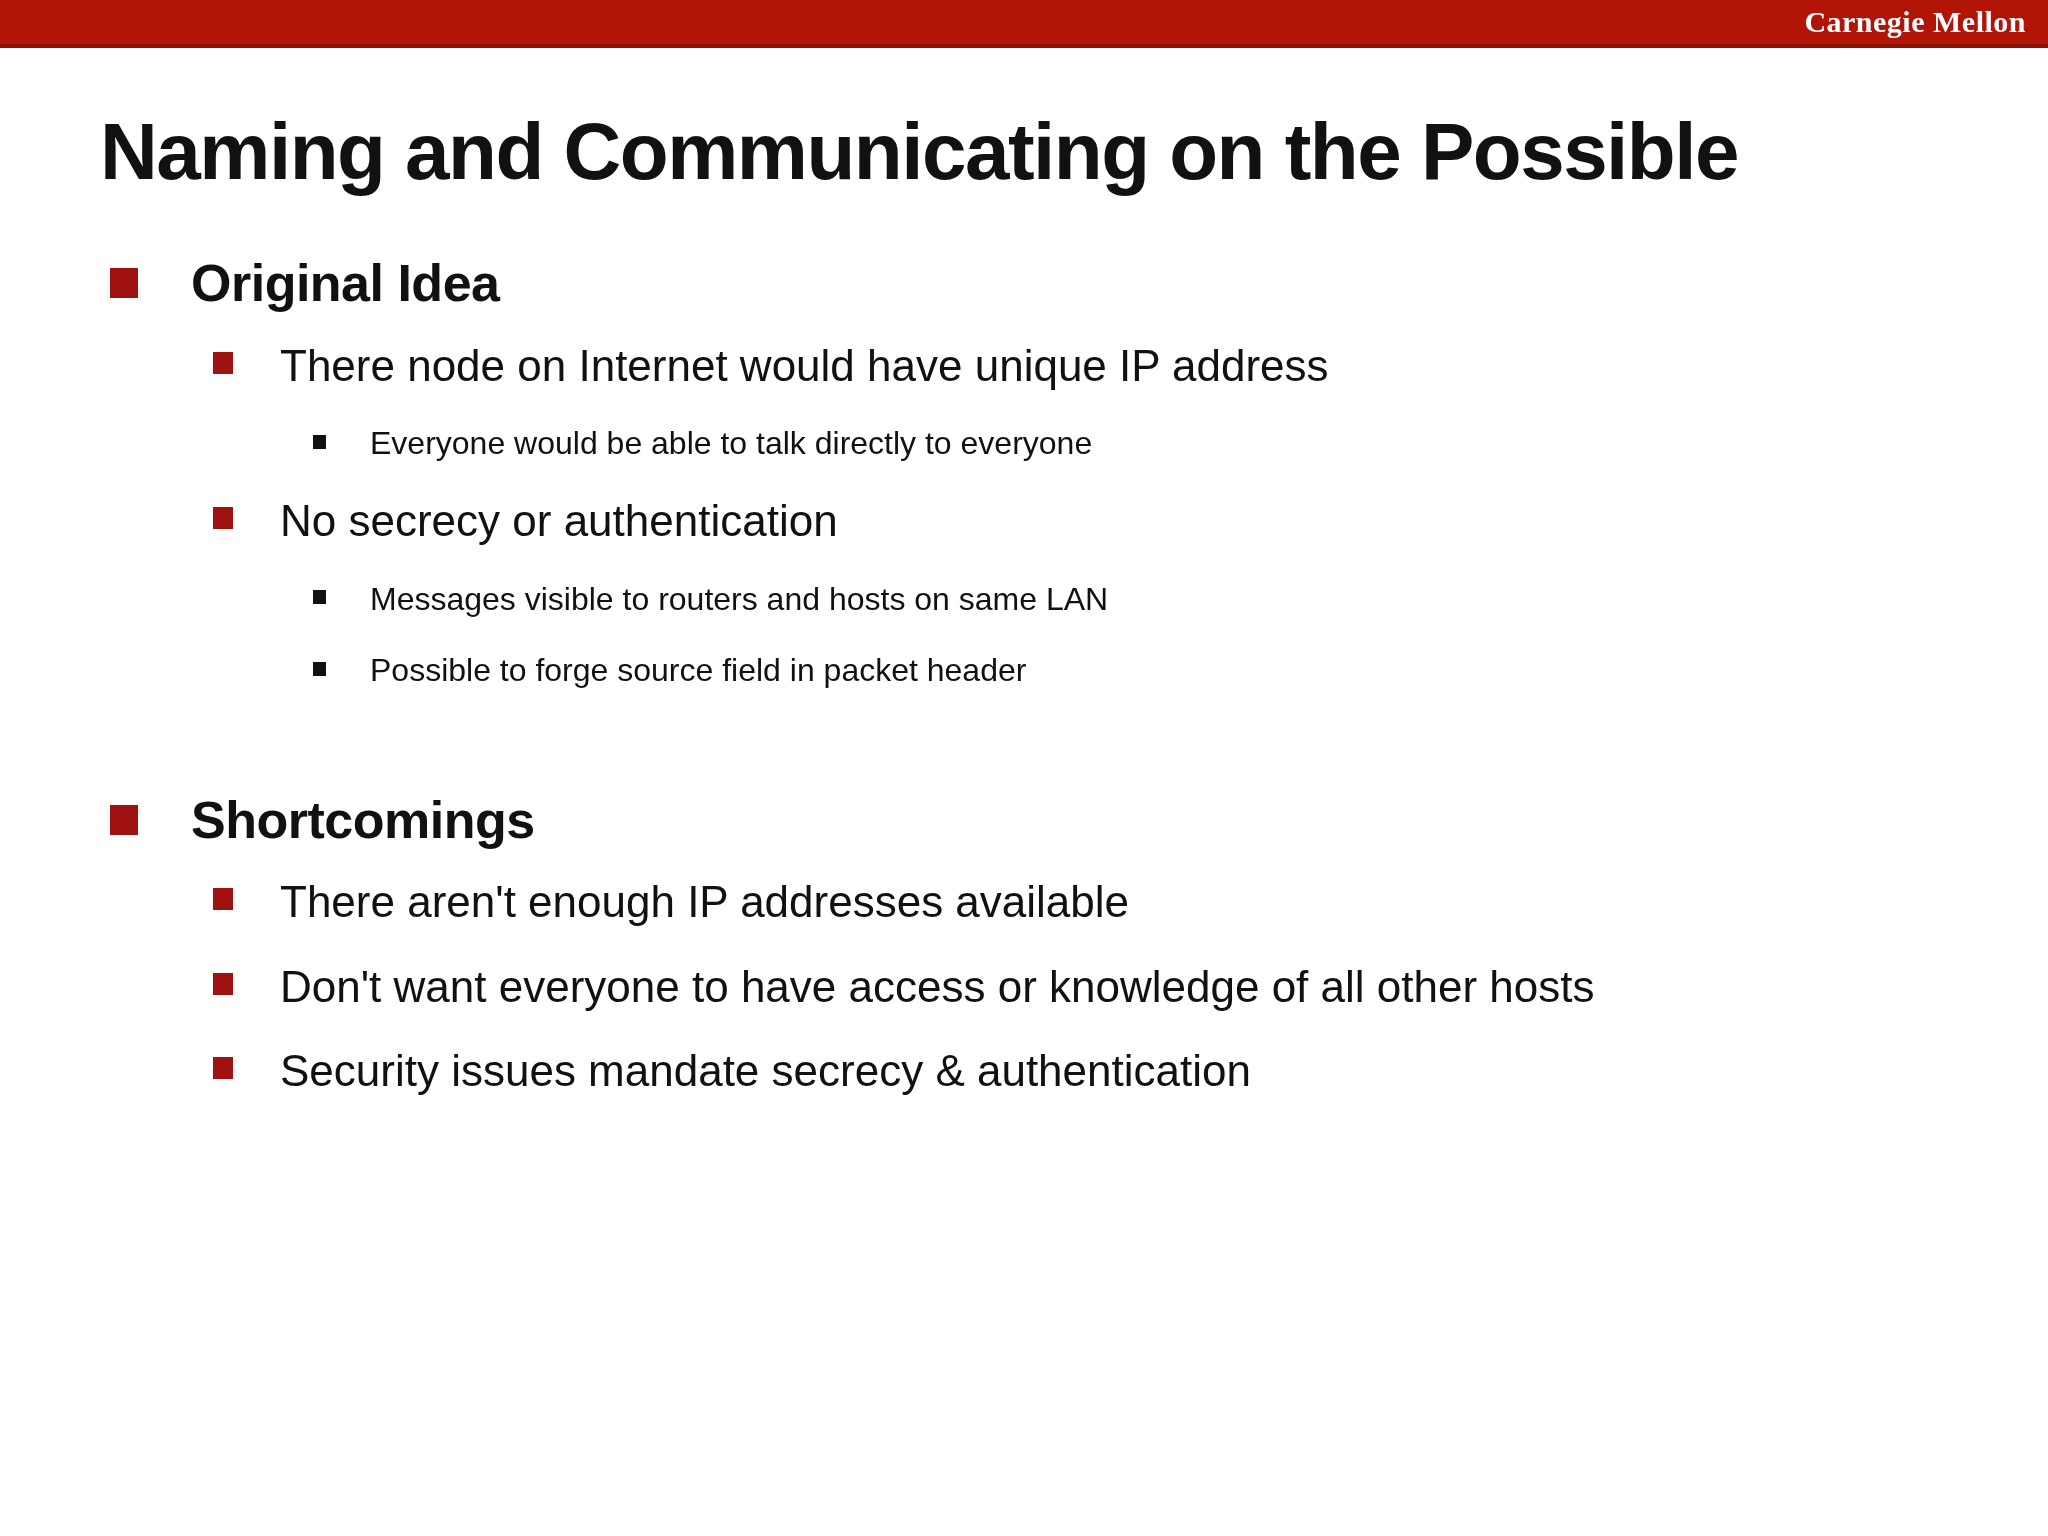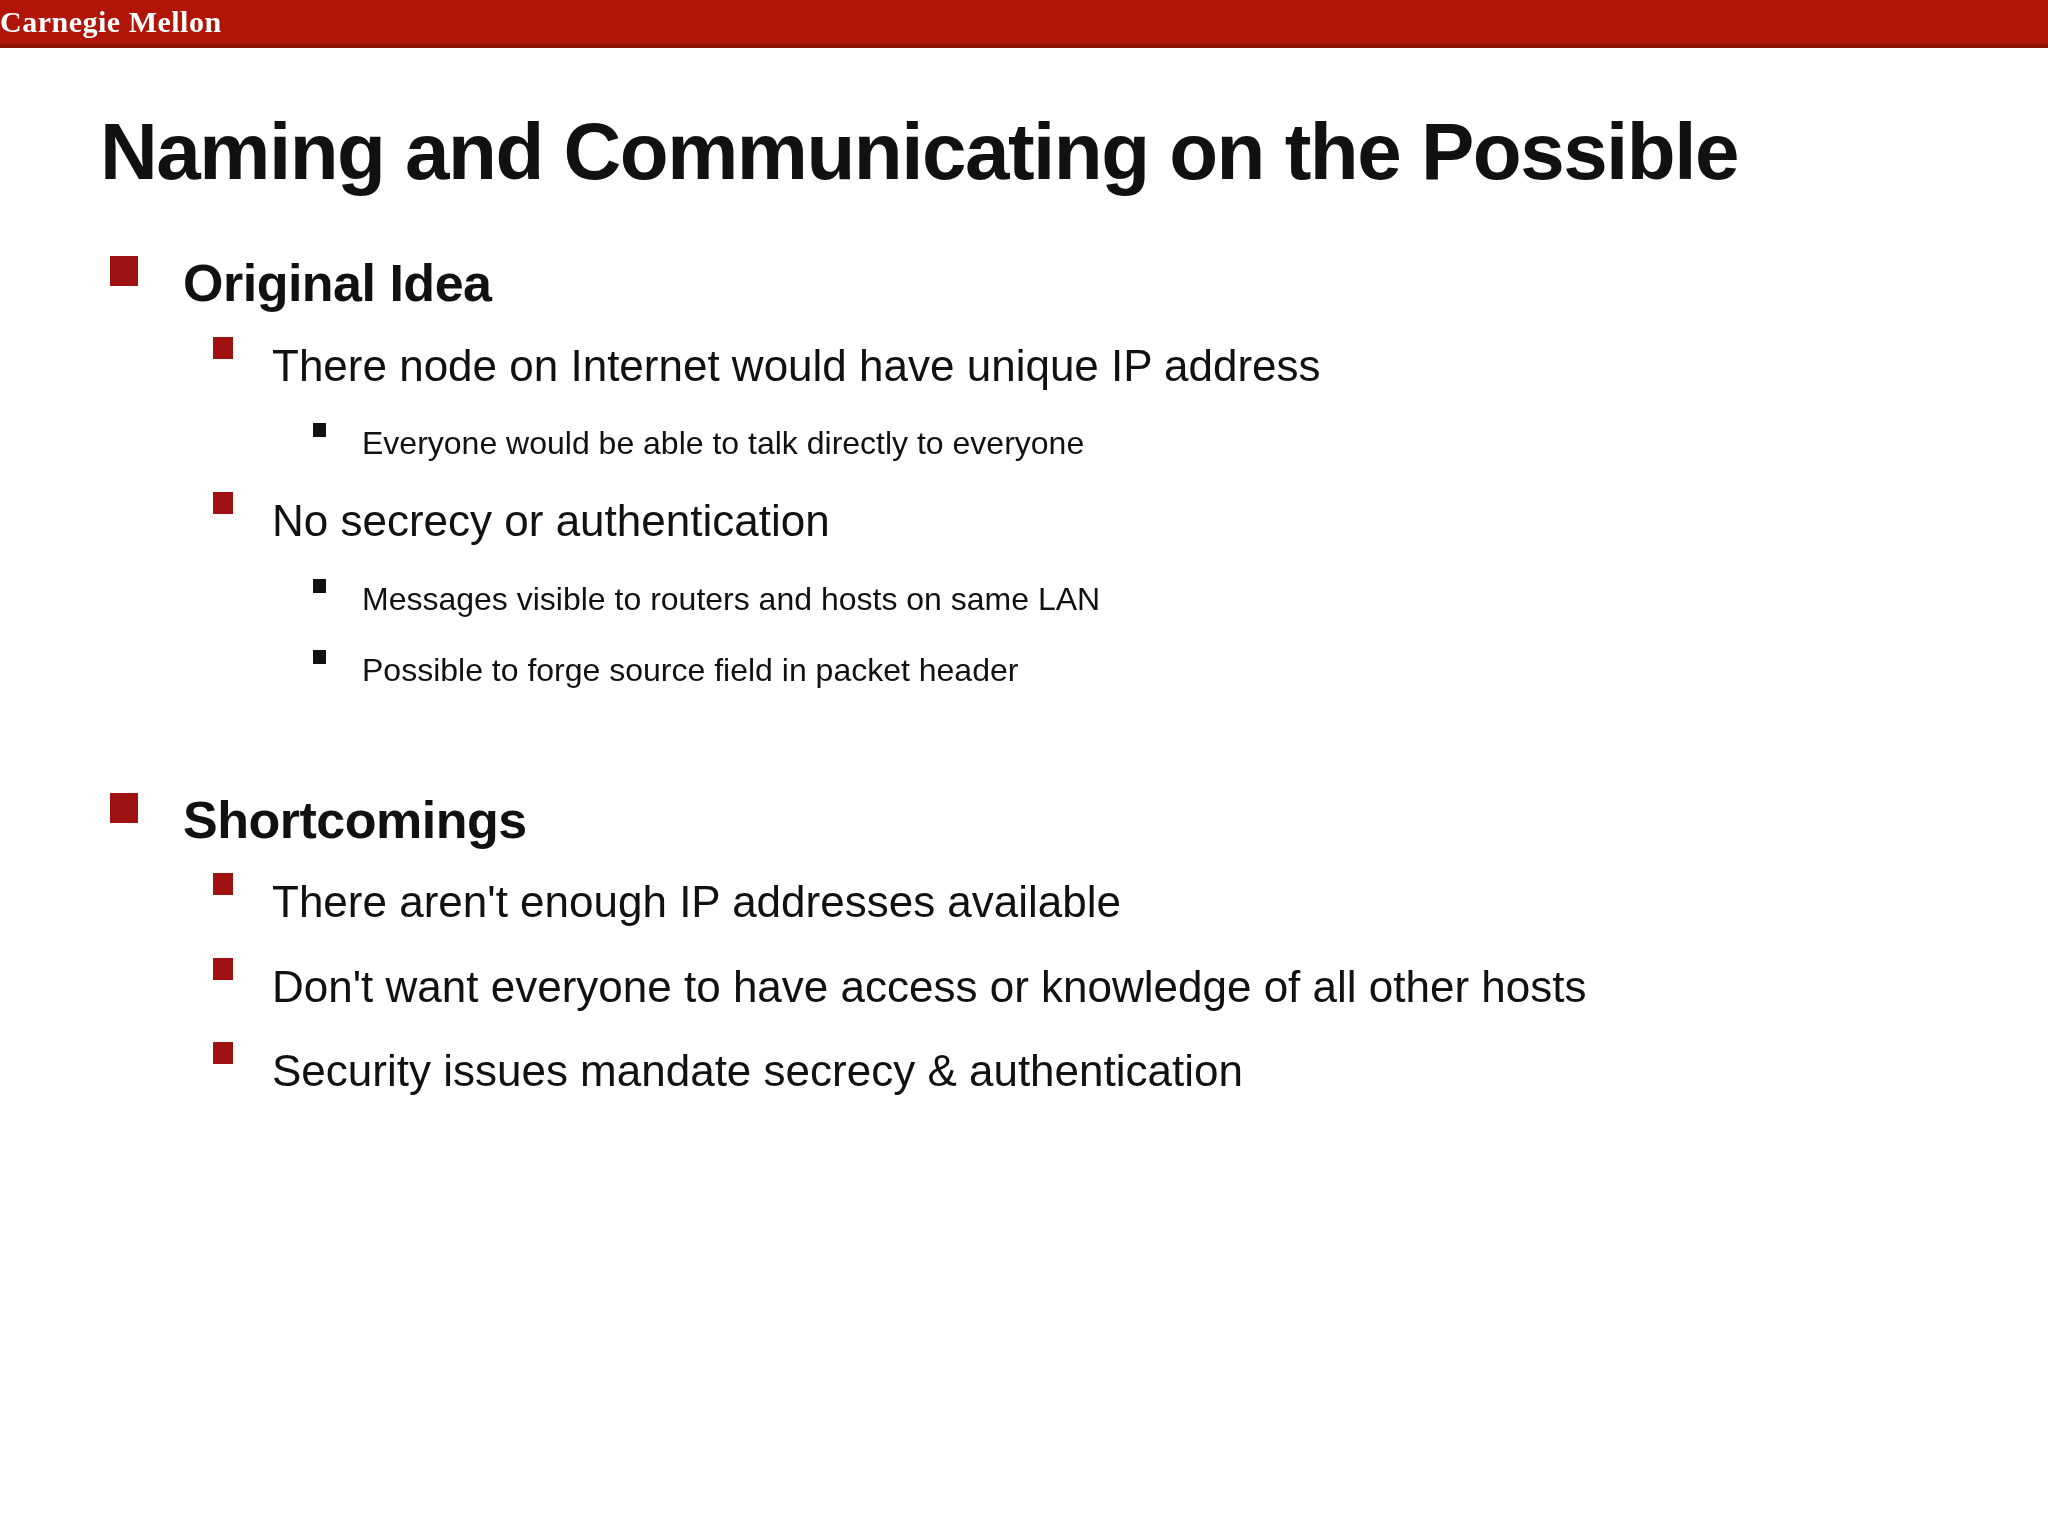--- a/index.html
+++ b/index.html
@@ -15,21 +15,21 @@
 
   
   .topbar {
     width: 100%;
     height: 48px;
     background: #b01508;
     border-bottom: 4px solid #8c1206;
     box-sizing: border-box;
     display: flex;
     align-items: center;
-    justify-content: flex-start;
+    justify-content: flex-end;
     padding-right: 22px;
   }
   .brand {
     font-family: "Liberation Serif", "DejaVu Serif", serif;
     font-weight: bold;
     font-size: 30px;
     color: #ffffff;
     letter-spacing: 0.5px;
   }
 
@@ -45,21 +45,22 @@
     letter-spacing: -1.5px;
     line-height: 1.15;
     color: #111111;
   }
 
   section { margin: 0; }
   .section-shortcomings { margin-top: 105px; }
 
   .row {
     display: flex;
-    align-items: flex-start;
+    align-items: center;
+    gap: 8px;
   }
   .row p, .row h2 {
     margin: 0;
     line-height: 1.05;
   }
 
   
   .h1row { margin-left: 10px; margin-bottom: 32px; }
   .h1row h2 {
     font-size: 52px;

